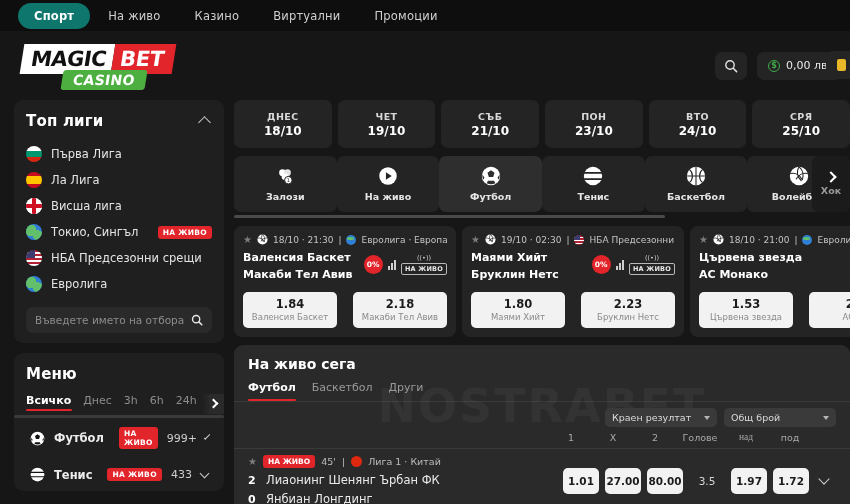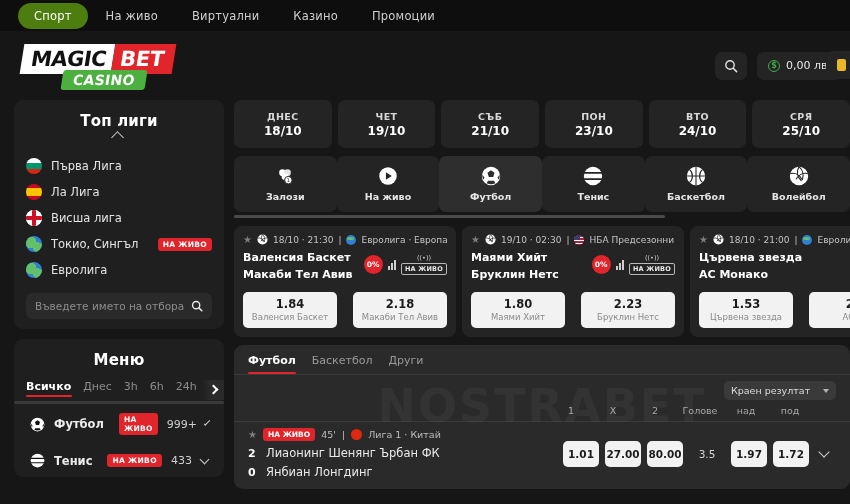--- a/index.html
+++ b/index.html
@@ -14,21 +14,21 @@
 
   
   .topnav {
     height: 31px; background: #0e0e0e;
     display: flex; align-items: center; padding-left: 18px; gap: 2px;
   }
   .topnav-item {
     font-size: 11.5px; color: #cfcfcf; padding: 6px 16px;
     border-radius: 16px; white-space: nowrap; letter-spacing: .2px;
   }
-  .topnav-item.active { background: #4d7c0f; color: #ffffff; font-weight: normal; }
+  .topnav-item.active { background: #0f766e; color: #ffffff; font-weight: bold; }
 
   
   .header {
     height: 69px; background: #161616;
     display: flex; align-items: center; padding: 0 8px 0 22px;
     position: relative;
   }
   .logo { position: relative; width: 145px; height: 52px; }
   .logo-row1 {
     position: absolute; left: 0; top: 4px;
@@ -71,21 +71,20 @@
 
   
   .body-wrap { display: flex; gap: 10px; padding: 0 0 0 14px; }
 
   
   .sidebar { width: 210px; flex: 0 0 210px; }
   .panel { background: #1f1f1f; border-radius: 9px; padding: 12px 12px 10px; }
   .panel-head {
     display: flex; align-items: center; justify-content: space-between;
     margin-bottom: 11px;
-    flex-direction: column;
   }
   .panel-title { font-size: 15px; font-weight: bold; color: #fff; letter-spacing: .2px; }
   .chev-up {
     width: 9px; height: 9px; border-left: 1.8px solid #c9c9c9; border-top: 1.8px solid #c9c9c9;
     transform: rotate(45deg); margin-right: 3px; margin-top: 3px;
   }
   .league-row {
     display: flex; align-items: center; gap: 9px; padding: 5px 0; cursor: pointer;
   }
   .flag { width: 16px; height: 16px; border-radius: 50%; overflow: hidden; flex: 0 0 16px; position: relative; }
@@ -214,21 +213,21 @@
     display: flex; align-items: center; justify-content: space-between;
     padding: 0 7px; font-size: 9.5px; color: #dcdcdc;
   }
   .caret { width: 0; height: 0; border-left: 3.5px solid transparent; border-right: 3.5px solid transparent; border-top: 4px solid #b5b5b5; }
   .ln-colhead {
     display: flex; justify-content: flex-end; gap: 0; padding: 5px 14px 5px;
     position: relative;
   }
   .ch { font-size: 9.5px; color: #a8a8a8; text-align: center; }
   .ch.w1 { width: 42px; } .ch.w2 { width: 42px; } .ch.w3 { width: 42px; }
-  .ch.goals { width: 48px; } .ch.over { width: 44px; } .ch.under { width: 44px; }
+  .ch.goals { width: 48px; } .ch.over { width: 44px; font-family: Liberation Serif, serif; } .ch.under { width: 44px; }
   .ch.pad { width: 24px; }
 
   .ln-row { display: flex; align-items: center; padding: 6px 14px 10px; position: relative; }
   .row-left { flex: 1; min-width: 0; }
   .row-head { display: flex; align-items: center; gap: 6px; font-size: 9.5px; color: #bdbdbd; }
   .live-red { background: #e2242b; color: #fff; font-size: 7.5px; font-weight: bold; padding: 2px 5px; border-radius: 3px; }
   .flag-cn { width: 11px; height: 11px; border-radius: 50%; background: #de2910; flex: 0 0 11px; }
   .score-line { display: flex; align-items: baseline; gap: 10px; margin-top: 5px; }
   .score { font-size: 11px; font-weight: bold; color: #fff; width: 8px; }
   .tname { font-size: 11.5px; color: #eaeaea; }
@@ -243,22 +242,22 @@
   .chev-d { width: 8px; height: 8px; border-right: 1.8px solid #cfcfcf; border-bottom: 1.8px solid #cfcfcf; transform: rotate(45deg); margin-top: -4px; }
 </style>
 </head>
 <body>
 
 <div class="page">
 
   <div class="topnav">
     <div class="topnav-item active">Спорт</div>
     <div class="topnav-item">На живо</div>
+    <div class="topnav-item">Казино</div>
     <div class="topnav-item">Виртуални</div>
-    <div class="topnav-item">Казино</div>
     <div class="topnav-item">Промоции</div>
   </div>
 
   <div class="header">
     <div class="logo">
       <div class="logo-row1">
         <div class="logo-magic">MAGIC</div>
         <div class="logo-bet">BET</div>
       </div>
       <div class="logo-row2">CASINO</div>
@@ -313,20 +312,27 @@
           </span>
           <span class="league-name">Висша лига</span>
         </div>
         <div class="league-row">
           <span class="flag">
             <span class="f-bg" style="background:#2f7fd4"></span>
             <span class="f-bg" style="background:radial-gradient(circle at 30% 40%, #63c06a 0 38%, transparent 39%),radial-gradient(circle at 72% 70%, #63c06a 0 30%, transparent 31%)"></span>
           </span>
           <span class="league-name">Токио, Сингъл</span>
           <span class="live-badge">НА ЖИВО</span>
+        </div>
+        <div class="league-row">
+          <span class="flag">
+            <span class="f-bg" style="background:repeating-linear-gradient(#b22234 0 2px,#fff 2px 4px)"></span>
+            <span class="f-bg" style="background:#3c3b6e;width:58%;height:50%"></span>
+          </span>
+          <span class="league-name">НБА Предсезонни срещи</span>
         </div>
         <div class="league-row">
           <span class="flag">
             <span class="f-bg" style="background:#2f7fd4"></span>
             <span class="f-bg" style="background:radial-gradient(circle at 30% 40%, #63c06a 0 38%, transparent 39%),radial-gradient(circle at 72% 70%, #63c06a 0 30%, transparent 31%)"></span>
           </span>
           <span class="league-name">Евролига</span>
         </div>
 
         <div class="search-box">
@@ -449,20 +455,24 @@
             <path d="M12 1v22M1 12h22M4 4c5 4 5 12 0 16M20 4c-5 4-5 12 0 16" stroke="#242424" stroke-width="1.3" fill="none"></path>
           </svg>
           <span class="sport-label">Баскетбол</span>
         </div>
         <div class="sport-cell">
           <svg class="sport-glyph" viewBox="0 0 24 24">
             <circle cx="12" cy="12" r="11" fill="#fff"></circle>
             <path d="M12 1c-3 5-3 11 3 17M12 1c4 3 6 9 4 16M1.5 9c5-1 11 1 14 7M22.5 9c-5-1-11 1-14 7" stroke="#242424" stroke-width="1.3" fill="none"></path>
           </svg>
           <span class="sport-label">Волейбол</span>
+        </div>
+        <div class="sport-more">
+          <span class="chev-r"></span>
+          <span class="more-label">Хок</span>
         </div>
       </div>
       <div class="strip-scroll"></div>
 
       <div class="cards">
 
         <div class="card">
           <div class="card-top">
             <span class="star">★</span>
             <svg class="ball-mini" viewBox="0 0 24 24">
@@ -575,30 +585,35 @@
             <div class="odd">
               <div class="odd-val">2.5</div>
               <div class="odd-lbl">АС Мо</div>
             </div>
           </div>
         </div>
       </div>
 
       <div class="livenow">
         <div class="watermark">NOSTRABET</div>
+        <div class="ln-title">На живо сега</div>
         <div class="ln-tabs">
           <div class="ln-tab active">Футбол</div>
           <div class="ln-tab">Баскетбол</div>
           <div class="ln-tab">Други</div>
         </div>
         <div class="ln-divider"></div>
 
         <div class="ln-controls">
           <div class="sel">
             <span>Краен резултат</span>
+            <span class="caret"></span>
+          </div>
+          <div class="sel">
+            <span>Общ брой</span>
             <span class="caret"></span>
           </div>
         </div>
 
         <div class="ln-colhead">
           <span class="ch w1">1</span>
           <span class="ch w2">X</span>
           <span class="ch w3">2</span>
           <span class="ch goals">Голове</span>
           <span class="ch over">над</span>

